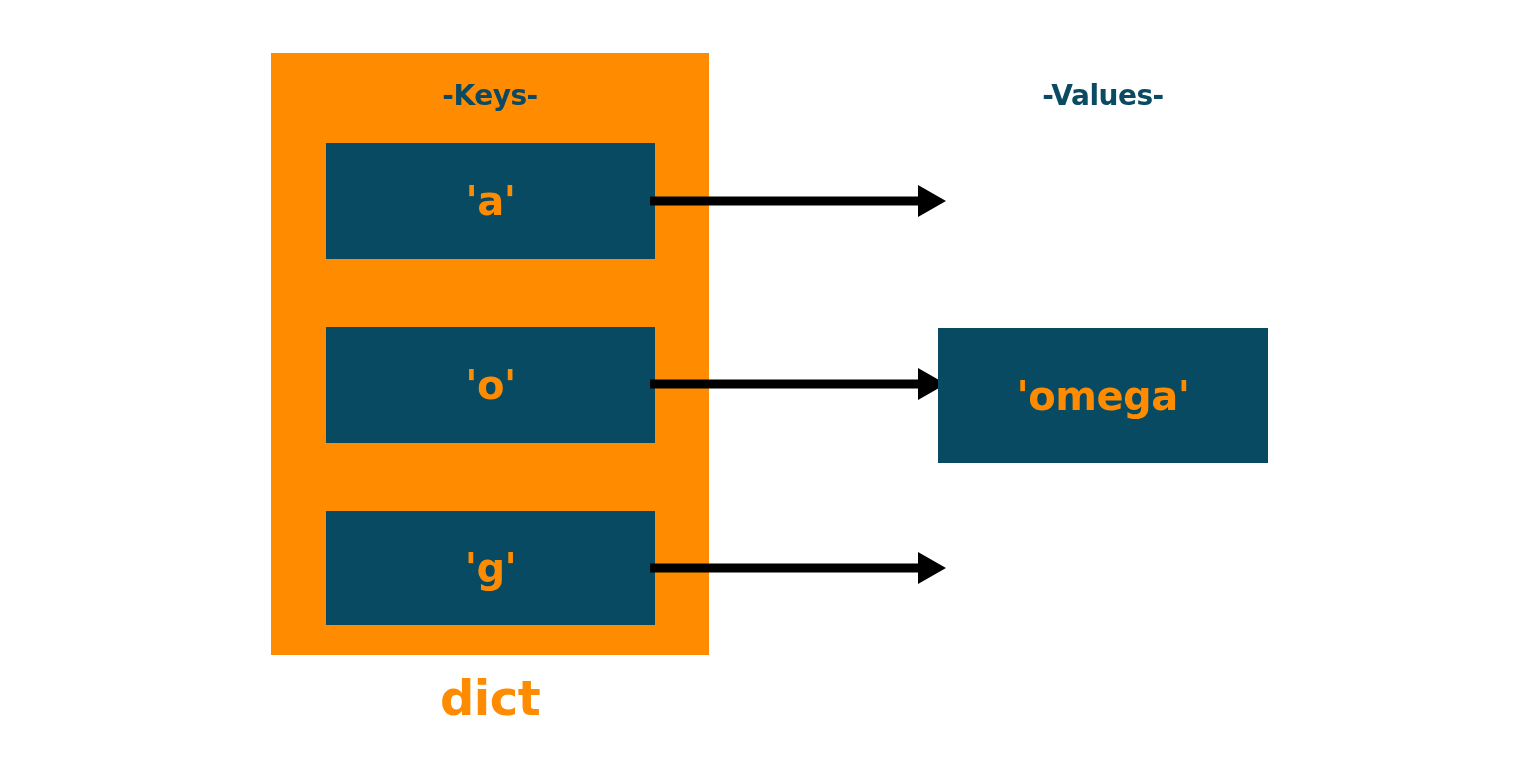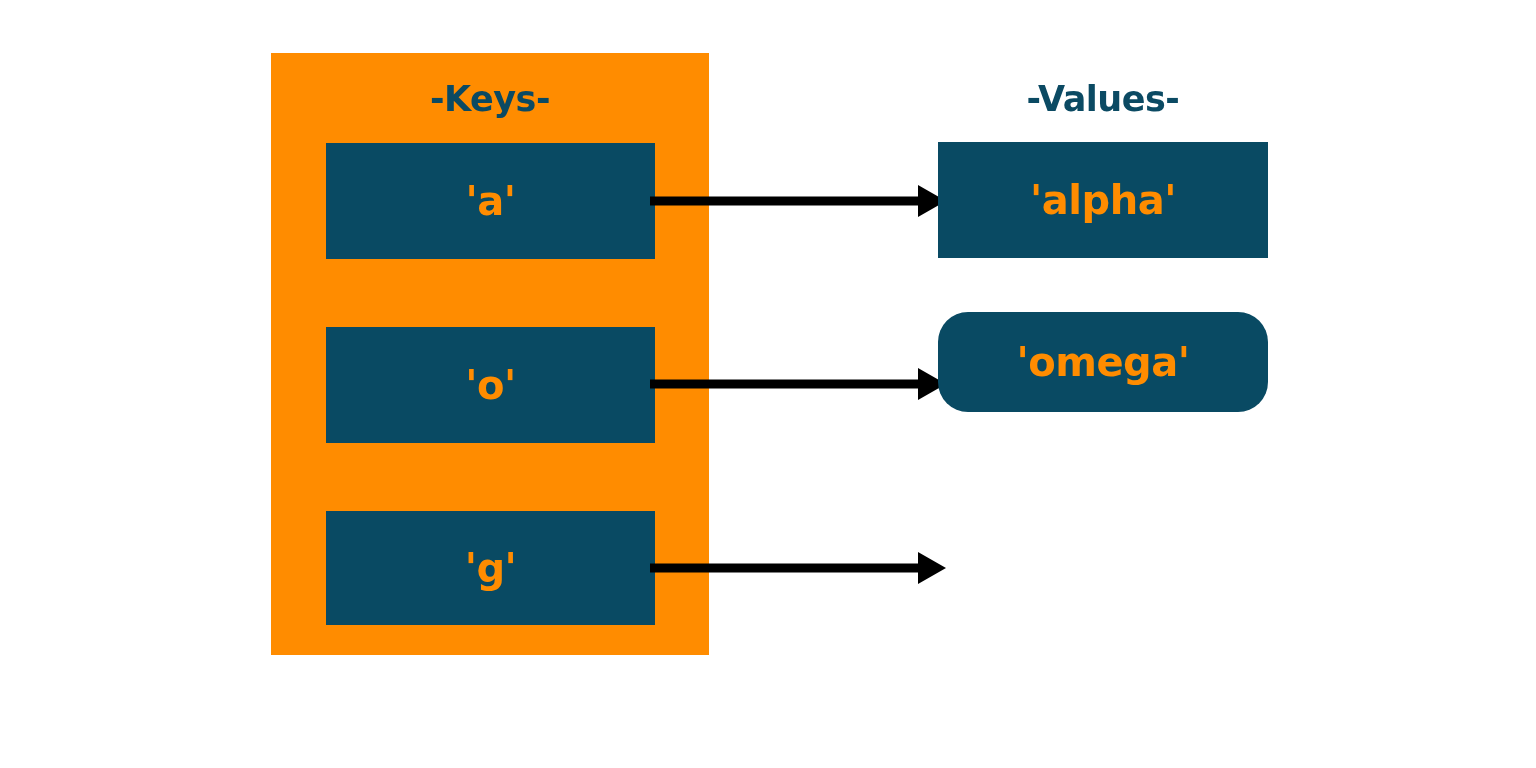--- a/index.html
+++ b/index.html
@@ -26,21 +26,21 @@
     left: 271px;
     top: 53px;
     width: 438px;
     height: 602px;
     background: #ff8c00;
   }
 
   
   .col-header {
     position: absolute;
-    font-size: 35px;
+    font-size: 28px;
     font-weight: 800;
     color: #0b4a63;
     letter-spacing: -0.5px;
     white-space: nowrap;
     text-align: center;
     line-height: 1;
   }
   .keys-header {
     left: 271px;
     top: 82px;
@@ -77,21 +77,21 @@
   }
   .key-box.r0 { top: 143px; height: 116px; }
   .key-box.r1 { top: 327px; height: 116px; }
   .key-box.r2 { top: 511px; height: 114px; }
 
   .value-box {
     left: 938px;
     width: 330px;
   }
   .value-box.r0 { top: 142px; height: 116px; }
-  .value-box.r1 { top: 312px; height: 100px; border-radius: 30px; }
+  .value-box.r1 { top: 328px; height: 135px; }
   .value-box.r2 { top: 508px; height: 117px; }
 
   
   .arrow-svg {
     position: absolute;
     left: 650px;
     width: 296px;
     height: 40px;
     overflow: visible;
   }
@@ -124,37 +124,35 @@
   <div class="col-header keys-header">-Keys-</div>
   <div class="col-header values-header">-Values-</div>
 
   <div class="box key-box r0">
     <span class="box-label">'a'</span>
   </div>
   <svg class="arrow-svg r0" viewBox="0 0 296 40">
     <line x1="0" y1="20" x2="272" y2="20" stroke="#000000" stroke-width="9"></line>
     <polygon points="268,4 296,20 268,36" fill="#000000"></polygon>
   </svg>
-  <div class="box value-box r0">
-    <span class="box-label">'alpha'</span>
-  </div>
 
   <div class="box key-box r1">
     <span class="box-label">'o'</span>
   </div>
   <svg class="arrow-svg r1" viewBox="0 0 296 40">
     <line x1="0" y1="20" x2="272" y2="20" stroke="#000000" stroke-width="9"></line>
     <polygon points="268,4 296,20 268,36" fill="#000000"></polygon>
   </svg>
   <div class="box value-box r1">
     <span class="box-label">'omega'</span>
   </div>
 
   <div class="box key-box r2">
     <span class="box-label">'g'</span>
   </div>
   <svg class="arrow-svg r2" viewBox="0 0 296 40">
     <line x1="0" y1="20" x2="272" y2="20" stroke="#000000" stroke-width="9"></line>
     <polygon points="268,4 296,20 268,36" fill="#000000"></polygon>
   </svg>
 
+  <div class="dict-label">dict</div>
 
 </div>
 
 </body></html>

